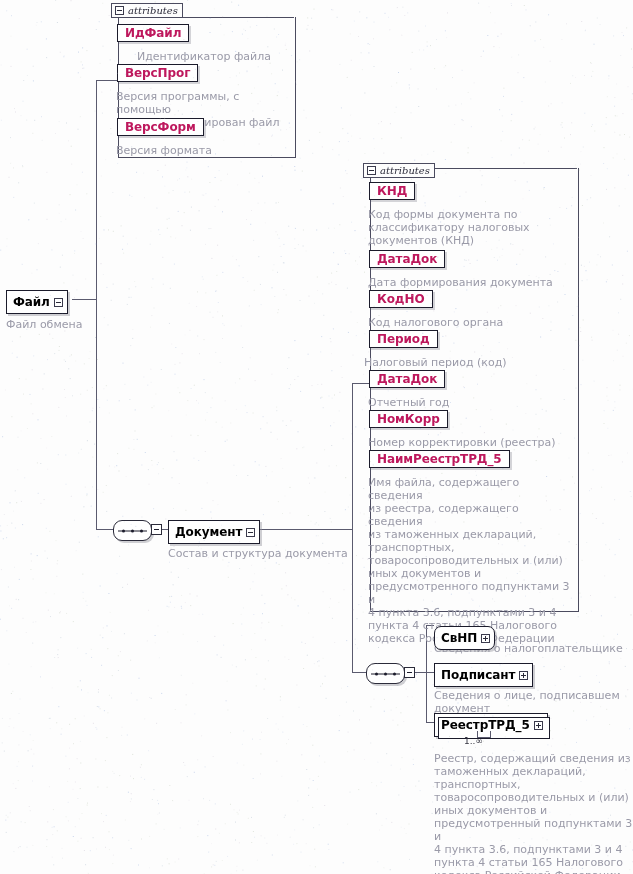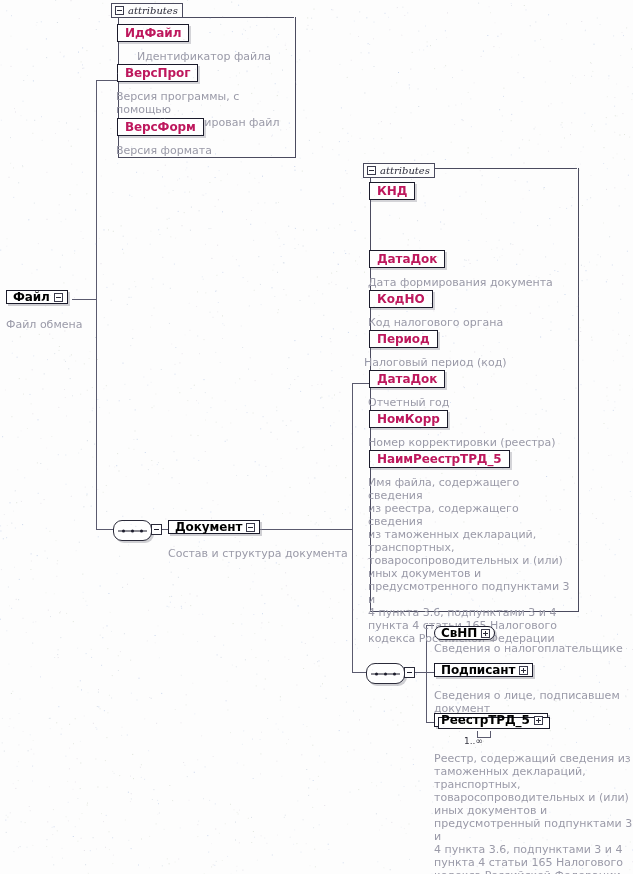--- a/index.html
+++ b/index.html
@@ -105,21 +105,21 @@
   .node {
     position: absolute;
     z-index: 4;
     display: inline-flex;
     align-items: center;
     gap: 4px;
     padding: 1px 4px 1px 6px;
     border: 1px solid #1b1b2b;
     background: #ffffff;
     box-sizing: border-box;
-    height: 14px;
+    height: 24px;
     box-shadow: 2px 2px 0 0 rgba(150,150,160,0.45);
   }
   .node .name {
     font-size: 12px;
     font-weight: bold;
     color: #000000;
     line-height: 1;
     white-space: nowrap;
     letter-spacing: -0.1px;
   }
@@ -306,20 +306,23 @@
   <div class="attrbox" style="left:370px; top:168px; width:207px; height:443px;"></div>
   <div class="attrtop" style="left:430px; top:168px; width:147px;"></div>
   <div class="attrtab" style="left:363px; top:163px; width:72px;">
     <span class="sq"></span>
     <span class="lbl">attributes</span>
   </div>
 
   <div class="attr" style="left:369px; top:182px;">
     <span class="name">КНД</span>
   </div>
+  <div class="doc" style="left:368px; top:208px; width:205px;">Код формы документа по
+классификатору налоговых
+документов (КНД)</div>
 
   <div class="attr" style="left:369px; top:250px;">
     <span class="name">ДатаДок</span>
   </div>
   <div class="doc" style="left:368px; top:276px; width:205px;">Дата формирования документа</div>
 
   <div class="attr" style="left:369px; top:290px;">
     <span class="name">КодНО</span>
   </div>
   <div class="doc" style="left:368px; top:316px; width:205px;">Код налогового органа</div>

